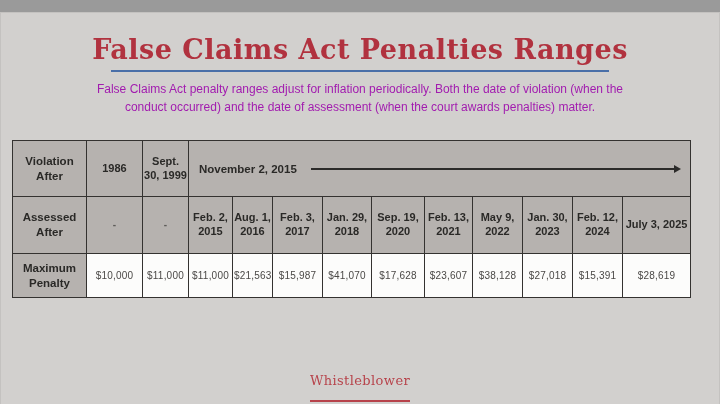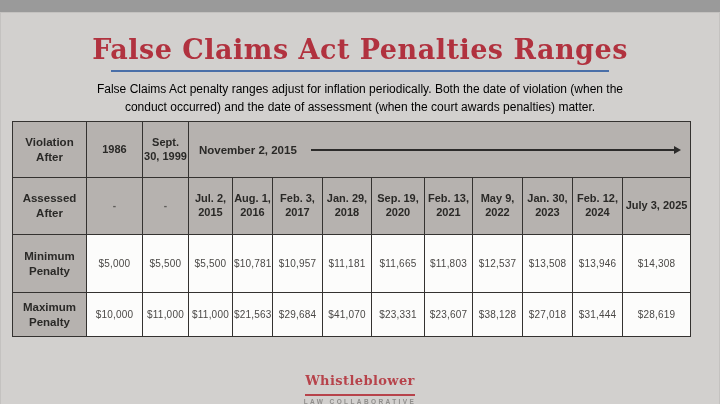--- a/index.html
+++ b/index.html
@@ -27,25 +27,25 @@
     background: #4a6fa8;
     margin: 5px auto 9px auto;
   }
   .subtitle {
     width: 556px;
     margin: 0 auto;
     text-align: center;
     font-size: 12px;
     font-weight: 500;
     line-height: 1.48;
-    color: #000000;
+    color: #a21caf;
   }
   table.penalty-table {
     position: absolute;
-    left: 12px; top: 109px;
+    left: 12px; top: 128px;
     width: 678px;
     border-collapse: collapse;
     table-layout: fixed;
   }
   .penalty-table td, .penalty-table th {
     border: 1px solid #343230;
     text-align: center;
     vertical-align: middle;
     padding: 2px 1px;
   }
@@ -104,26 +104,26 @@
   .footer-logo {
     position: absolute;
     left: 0; right: 0;
     top: 362px;
     display: flex;
     flex-direction: column;
     align-items: center;
   }
   .brand-name {
     font-family: "DejaVu Serif", serif;
-    font-weight: bold;
+    font-weight: normal;
     font-size: 13px;
     color: #b7434b;
     letter-spacing: 0.4px;
     border-bottom: 2px solid #b7434b;
-    padding-bottom: 6px;
+    padding-bottom: 12px;
     line-height: 1.1;
   }
   .brand-sub {
     margin-top: 2px;
     font-size: 6.5px;
     font-weight: bold;
     letter-spacing: 2.4px;
     color: #8f8d8b;
   }
   .brand-url {
@@ -167,59 +167,44 @@
           <div class="violation-span-inner">
             <span class="violation-span-text">November 2, 2015</span>
             <span class="timeline-arrow"></span>
           </div>
         </td>
       </tr>
       <tr style="height:57px">
         <td class="label-cell">Assessed After</td>
         <td class="hdr dash">-</td>
         <td class="hdr dash">-</td>
-        <td class="hdr">Jul. 2, 2015</td>
+        <td class="hdr">Feb. 2, 2015</td>
         <td class="hdr">Aug. 1, 2016</td>
         <td class="hdr">Feb. 3, 2017</td>
         <td class="hdr">Jan. 29, 2018</td>
         <td class="hdr">Sep. 19, 2020</td>
         <td class="hdr">Feb. 13, 2021</td>
         <td class="hdr">May 9, 2022</td>
         <td class="hdr">Jan. 30, 2023</td>
         <td class="hdr">Feb. 12, 2024</td>
         <td class="hdr">July 3, 2025</td>
       </tr>
-      <tr style="height:58px">
-        <td class="label-cell">Minimum Penalty</td>
-        <td class="val">$5,000</td>
-        <td class="val">$5,500</td>
-        <td class="val">$5,500</td>
-        <td class="val">$10,781</td>
-        <td class="val">$10,957</td>
-        <td class="val">$11,181</td>
-        <td class="val">$11,665</td>
-        <td class="val">$11,803</td>
-        <td class="val">$12,537</td>
-        <td class="val">$13,508</td>
-        <td class="val">$13,946</td>
-        <td class="val">$14,308</td>
-      </tr>
       <tr style="height:44px">
         <td class="label-cell">Maximum Penalty</td>
         <td class="val">$10,000</td>
         <td class="val">$11,000</td>
         <td class="val">$11,000</td>
         <td class="val">$21,563</td>
-        <td class="val">$29,684</td>
+        <td class="val">$15,987</td>
         <td class="val">$41,070</td>
-        <td class="val">$23,331</td>
+        <td class="val">$17,628</td>
         <td class="val">$23,607</td>
         <td class="val">$38,128</td>
         <td class="val">$27,018</td>
-        <td class="val">$31,444</td>
+        <td class="val">$15,391</td>
         <td class="val">$28,619</td>
       </tr>
     </tbody>
   </table>
 
   <div class="footer-logo">
     <div class="brand-name">Whistleblower</div>
     <div class="brand-sub">LAW COLLABORATIVE</div>
     <div class="brand-url">whistleblowerllc.com</div>
   </div>

